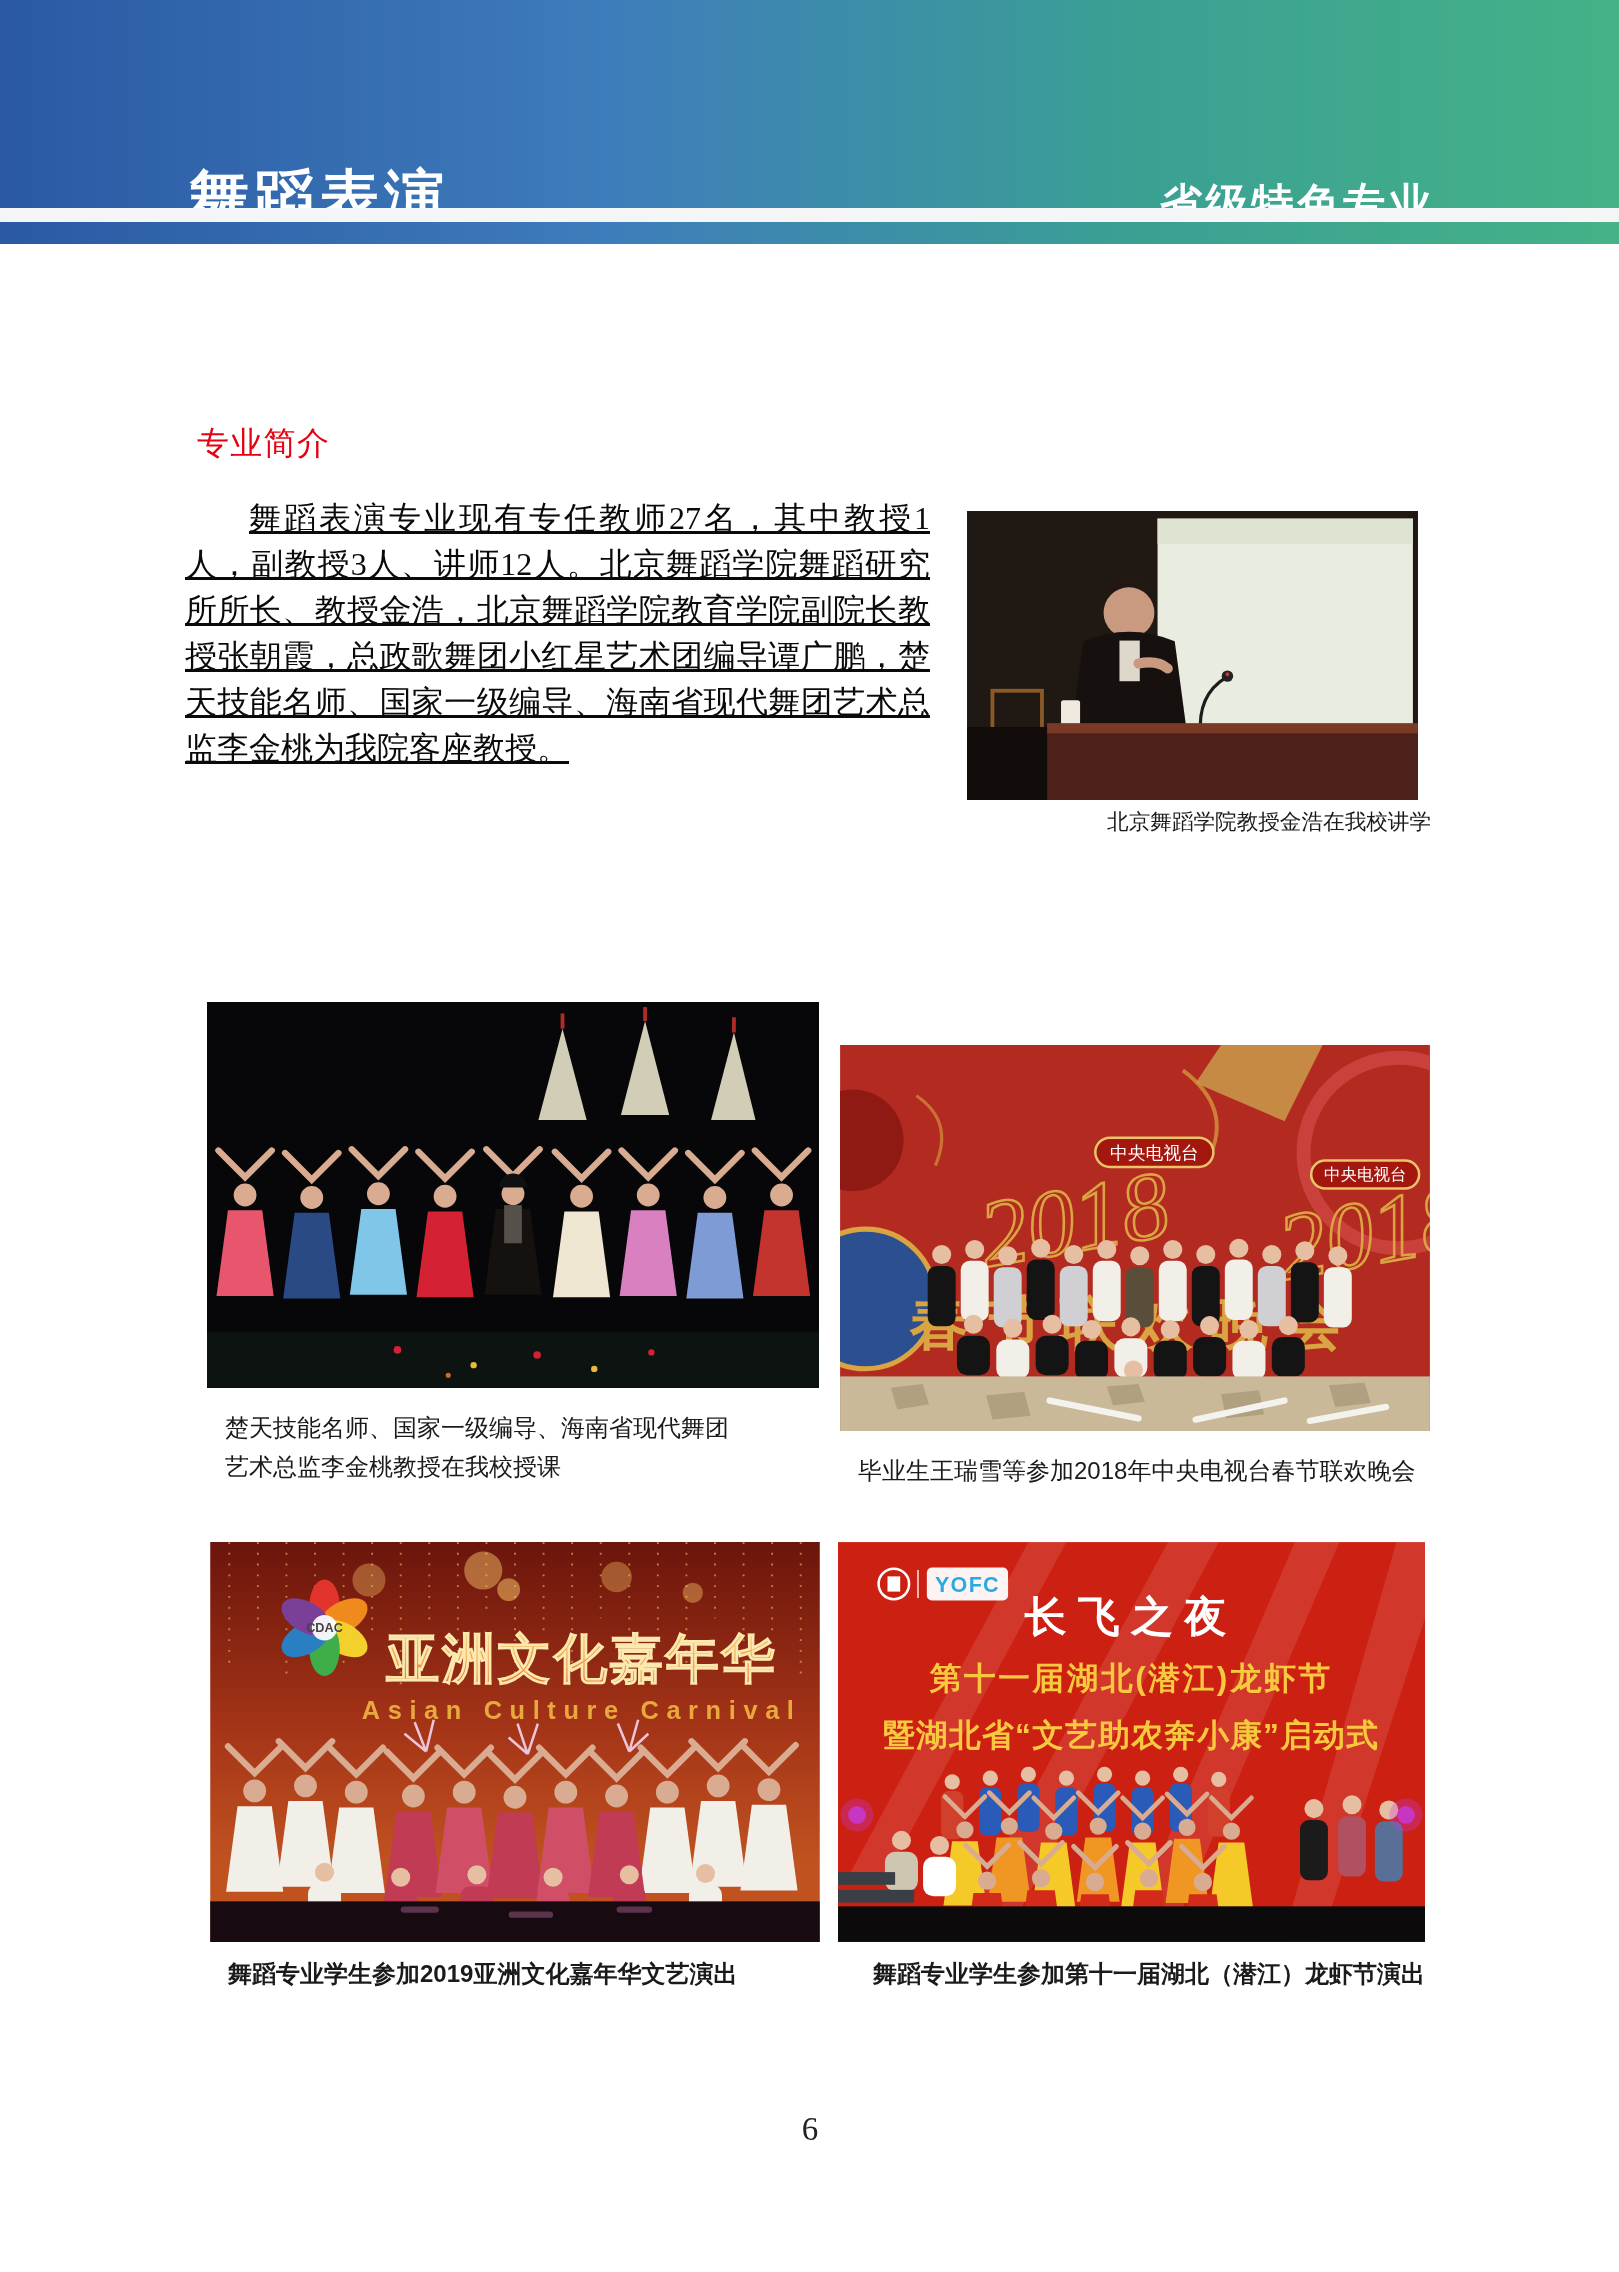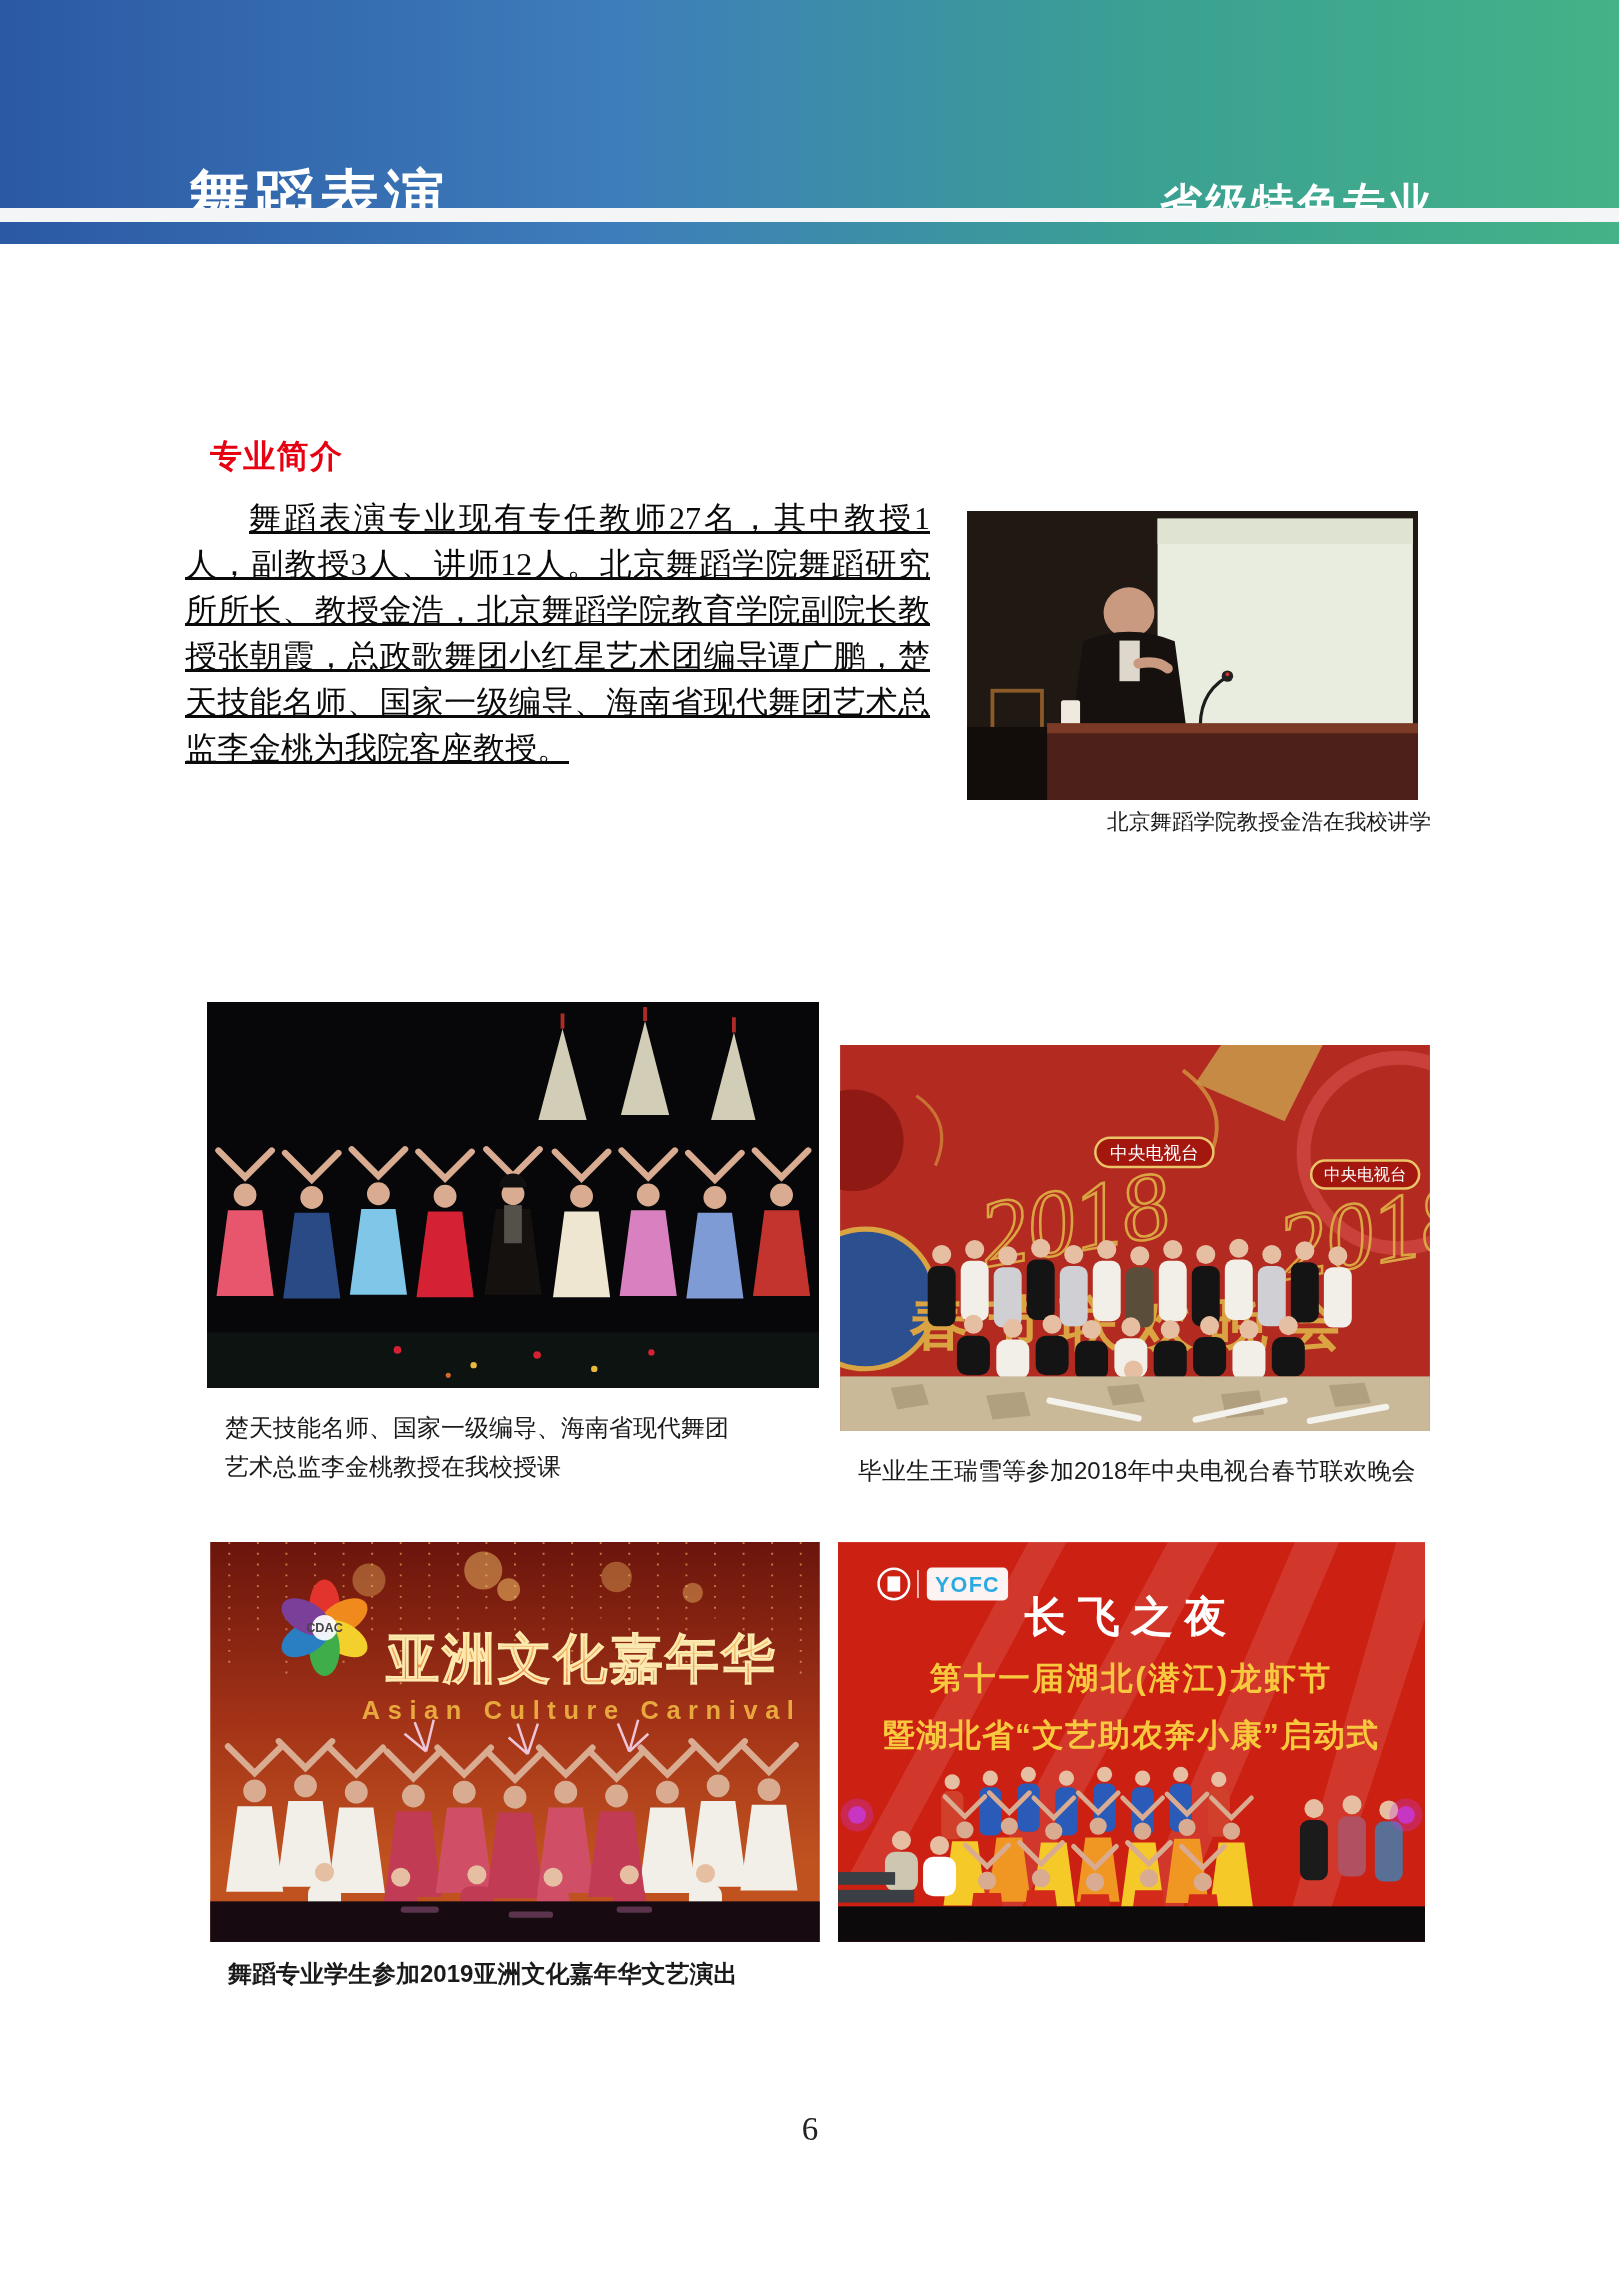--- a/index.html
+++ b/index.html
@@ -11,23 +11,23 @@
         background:linear-gradient(90deg,#2b59a4 0%,#3e7dbb 38%,#3aa093 70%,#45b287 100%);}
   .page-title{position:absolute;left:189px;bottom:16.5px;margin:0;color:#fff;
         font-size:60px;font-weight:bold;letter-spacing:5.1px;line-height:1;}
   .featured-badge{position:absolute;left:1160px;bottom:19px;color:#fff;
         font-size:42px;font-weight:bold;letter-spacing:3.8px;line-height:1;}
   .stripe-gap{position:absolute;top:208px;left:0;width:1620px;height:14px;background:#f3f5f6;}
   .stripe-gradient{position:absolute;top:222px;left:0;width:1620px;height:14.6px;
         background:linear-gradient(90deg,#2b59a4 0%,#3e7dbb 38%,#3aa093 70%,#45b287 100%);}
 
   
-  .section-heading{position:absolute;left:194px;top:419px;margin:16px;color:#e60012;
+  .section-heading{position:absolute;left:194px;top:419px;margin:3px;color:#e60012;
         font-family:"Liberation Serif","DejaVu Serif",serif;
-        font-size:32px;font-weight:700;letter-spacing:1.3px;}
+        font-size:32px;font-weight:400;letter-spacing:1.3px;}
 
   
   .content{position:absolute;left:185px;top:495px;width:1246px;
         font-family:"Liberation Serif","DejaVu Serif",serif;
         font-size:32px;line-height:46px;color:#0a0a0a;text-align:justify;}
   .content p{margin:0;text-indent:2em;text-decoration:underline;}
   .lecture-figure{float:right;width:464px;margin:16px 0 24px 37px;}
   .lecture-figure svg{display:block;width:451px;height:289px;}
   .lecture-caption{margin-top:9px;width:464px;text-align:right;
         font-family:"Liberation Sans","DejaVu Sans",sans-serif;
@@ -361,18 +361,19 @@
           <circle cx="30" cy="430" r="26" opacity="0.3"></circle>
         <circle cx="895" cy="430" r="14" opacity="0.8"></circle>
           <circle cx="895" cy="430" r="26" opacity="0.3"></circle>
       </g>
       <rect y="574" width="925" height="56" fill="#0d0a0c"></rect>
       <g fill="#3a3f45">
         <rect x="0" y="520" width="90" height="20"></rect>
           <rect x="0" y="548" width="120" height="20"></rect>
       </g>
     </svg>
+    <figcaption class="gallery-caption">舞蹈专业学生参加第十一届湖北（潜江）龙虾节演出</figcaption>
   </figure>
 
   <div class="page-number">6</div>
 
 </div>
 
 
 </body></html>

